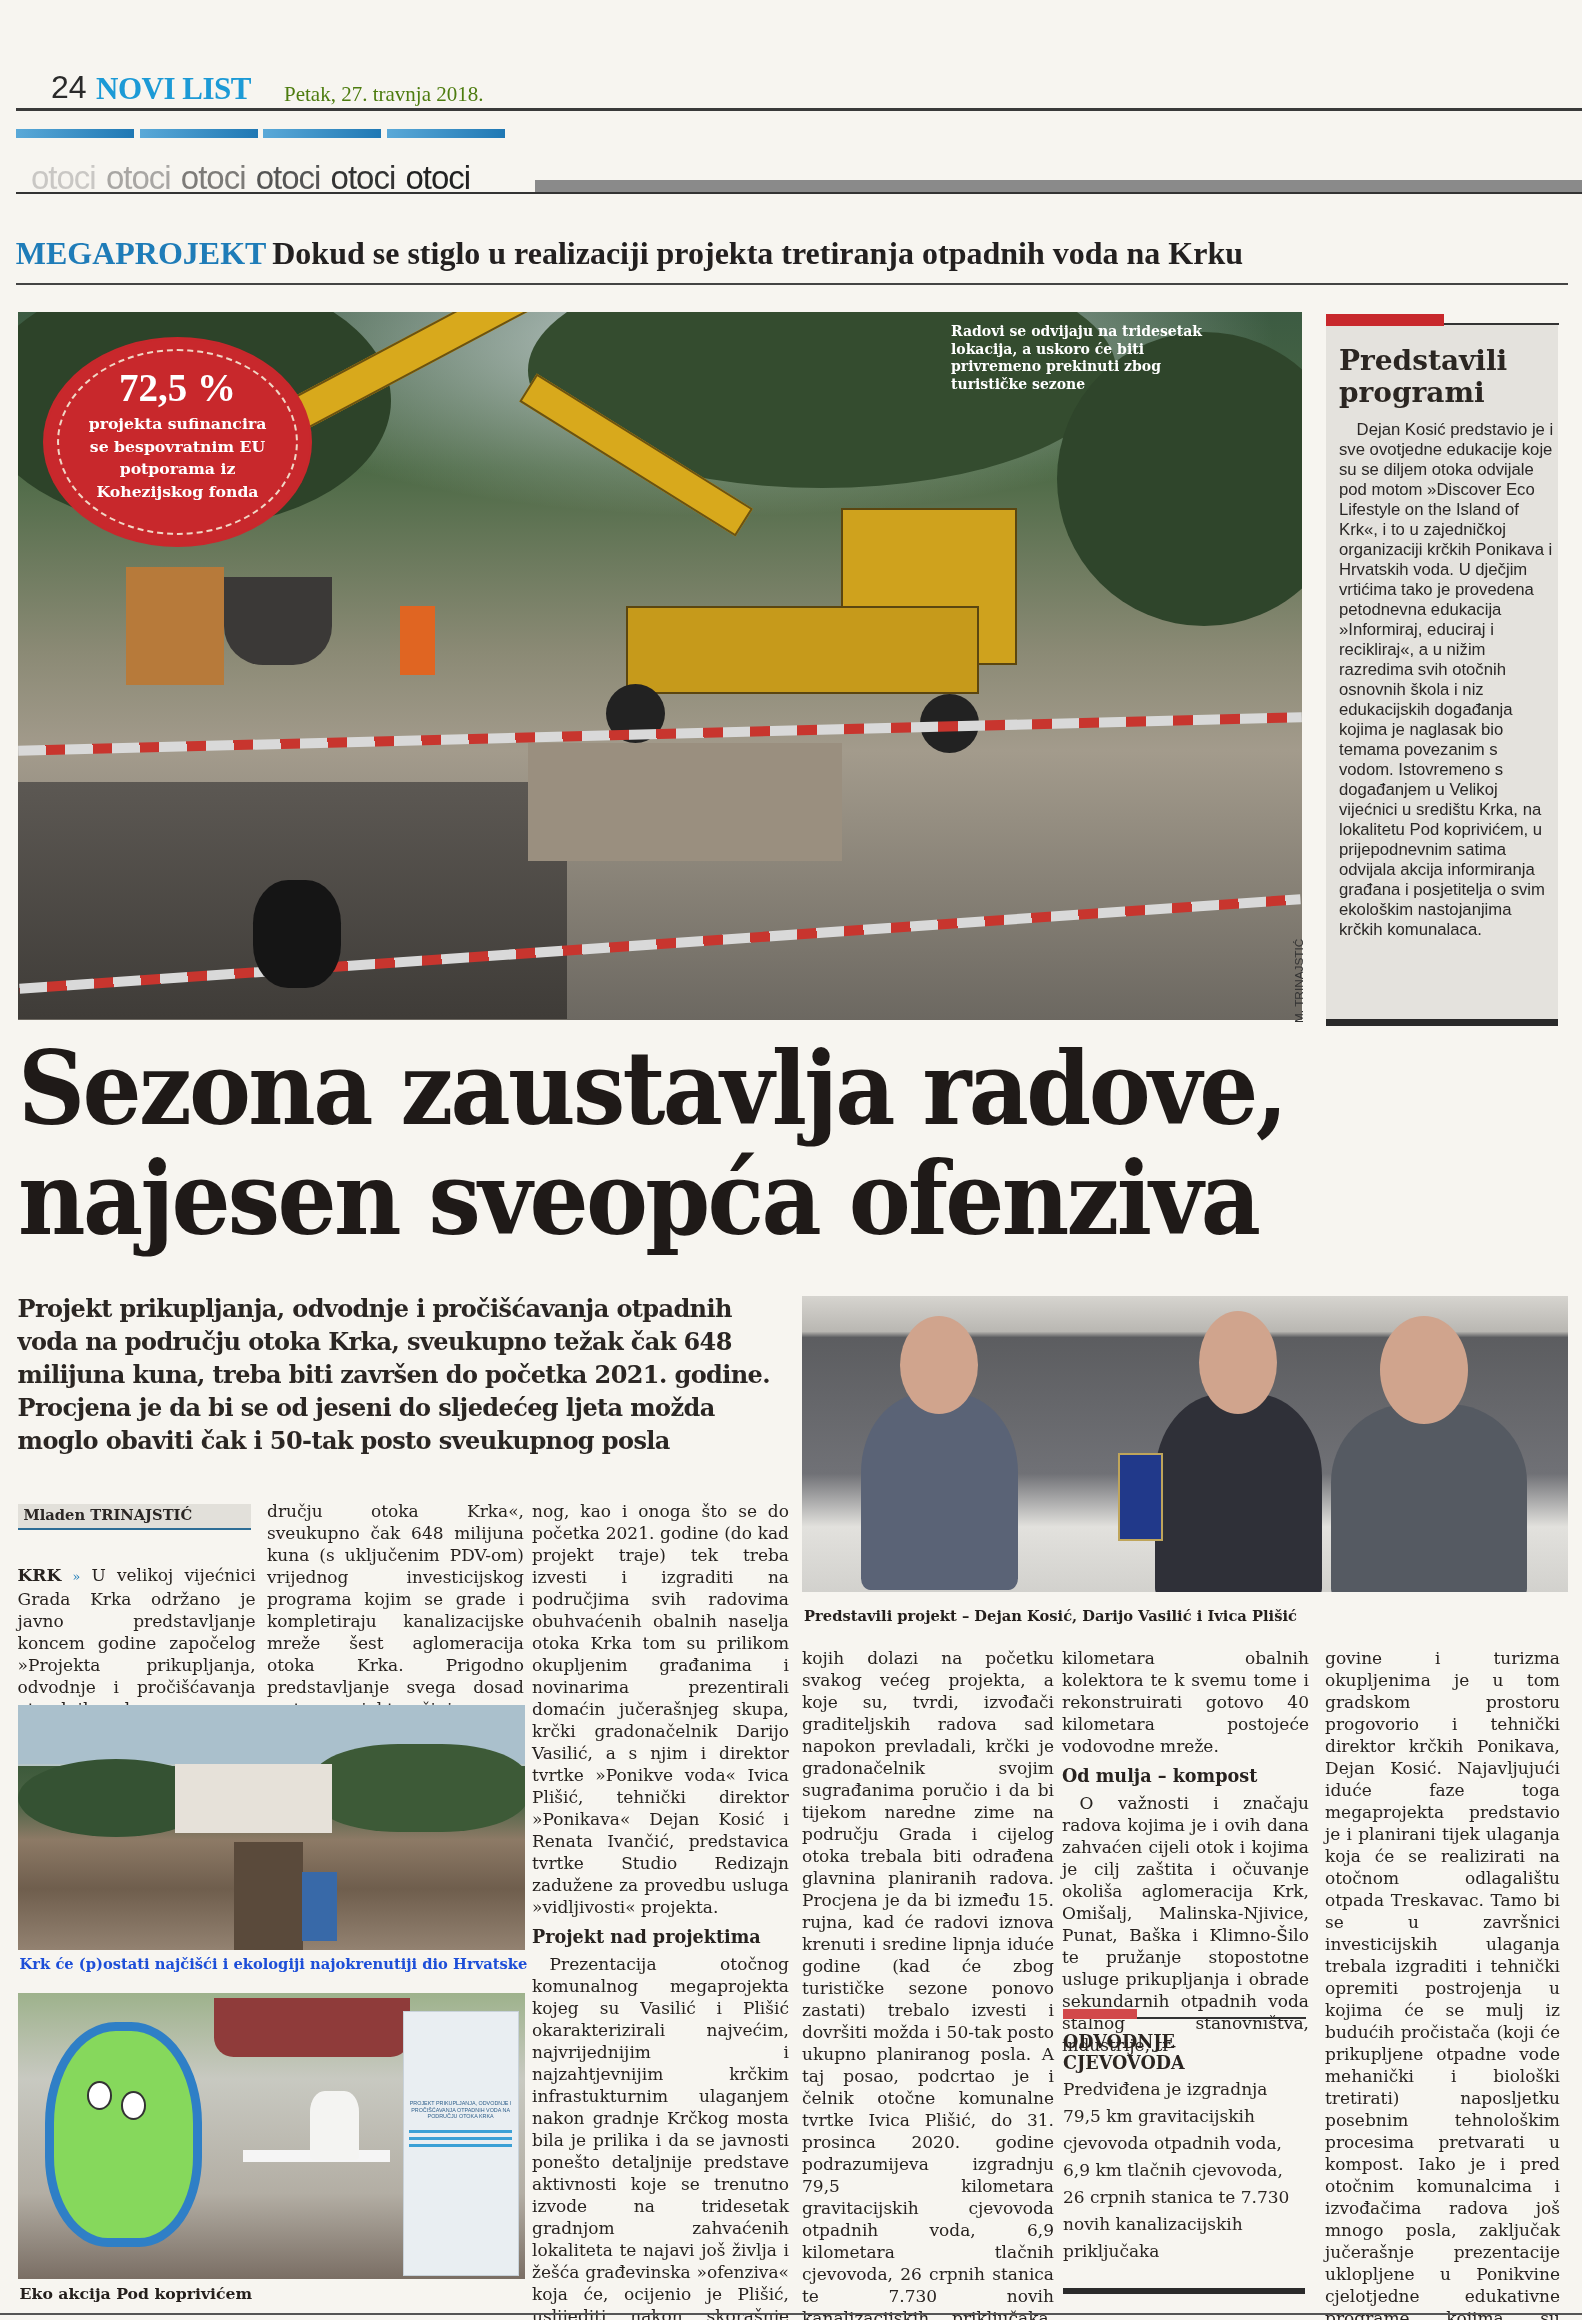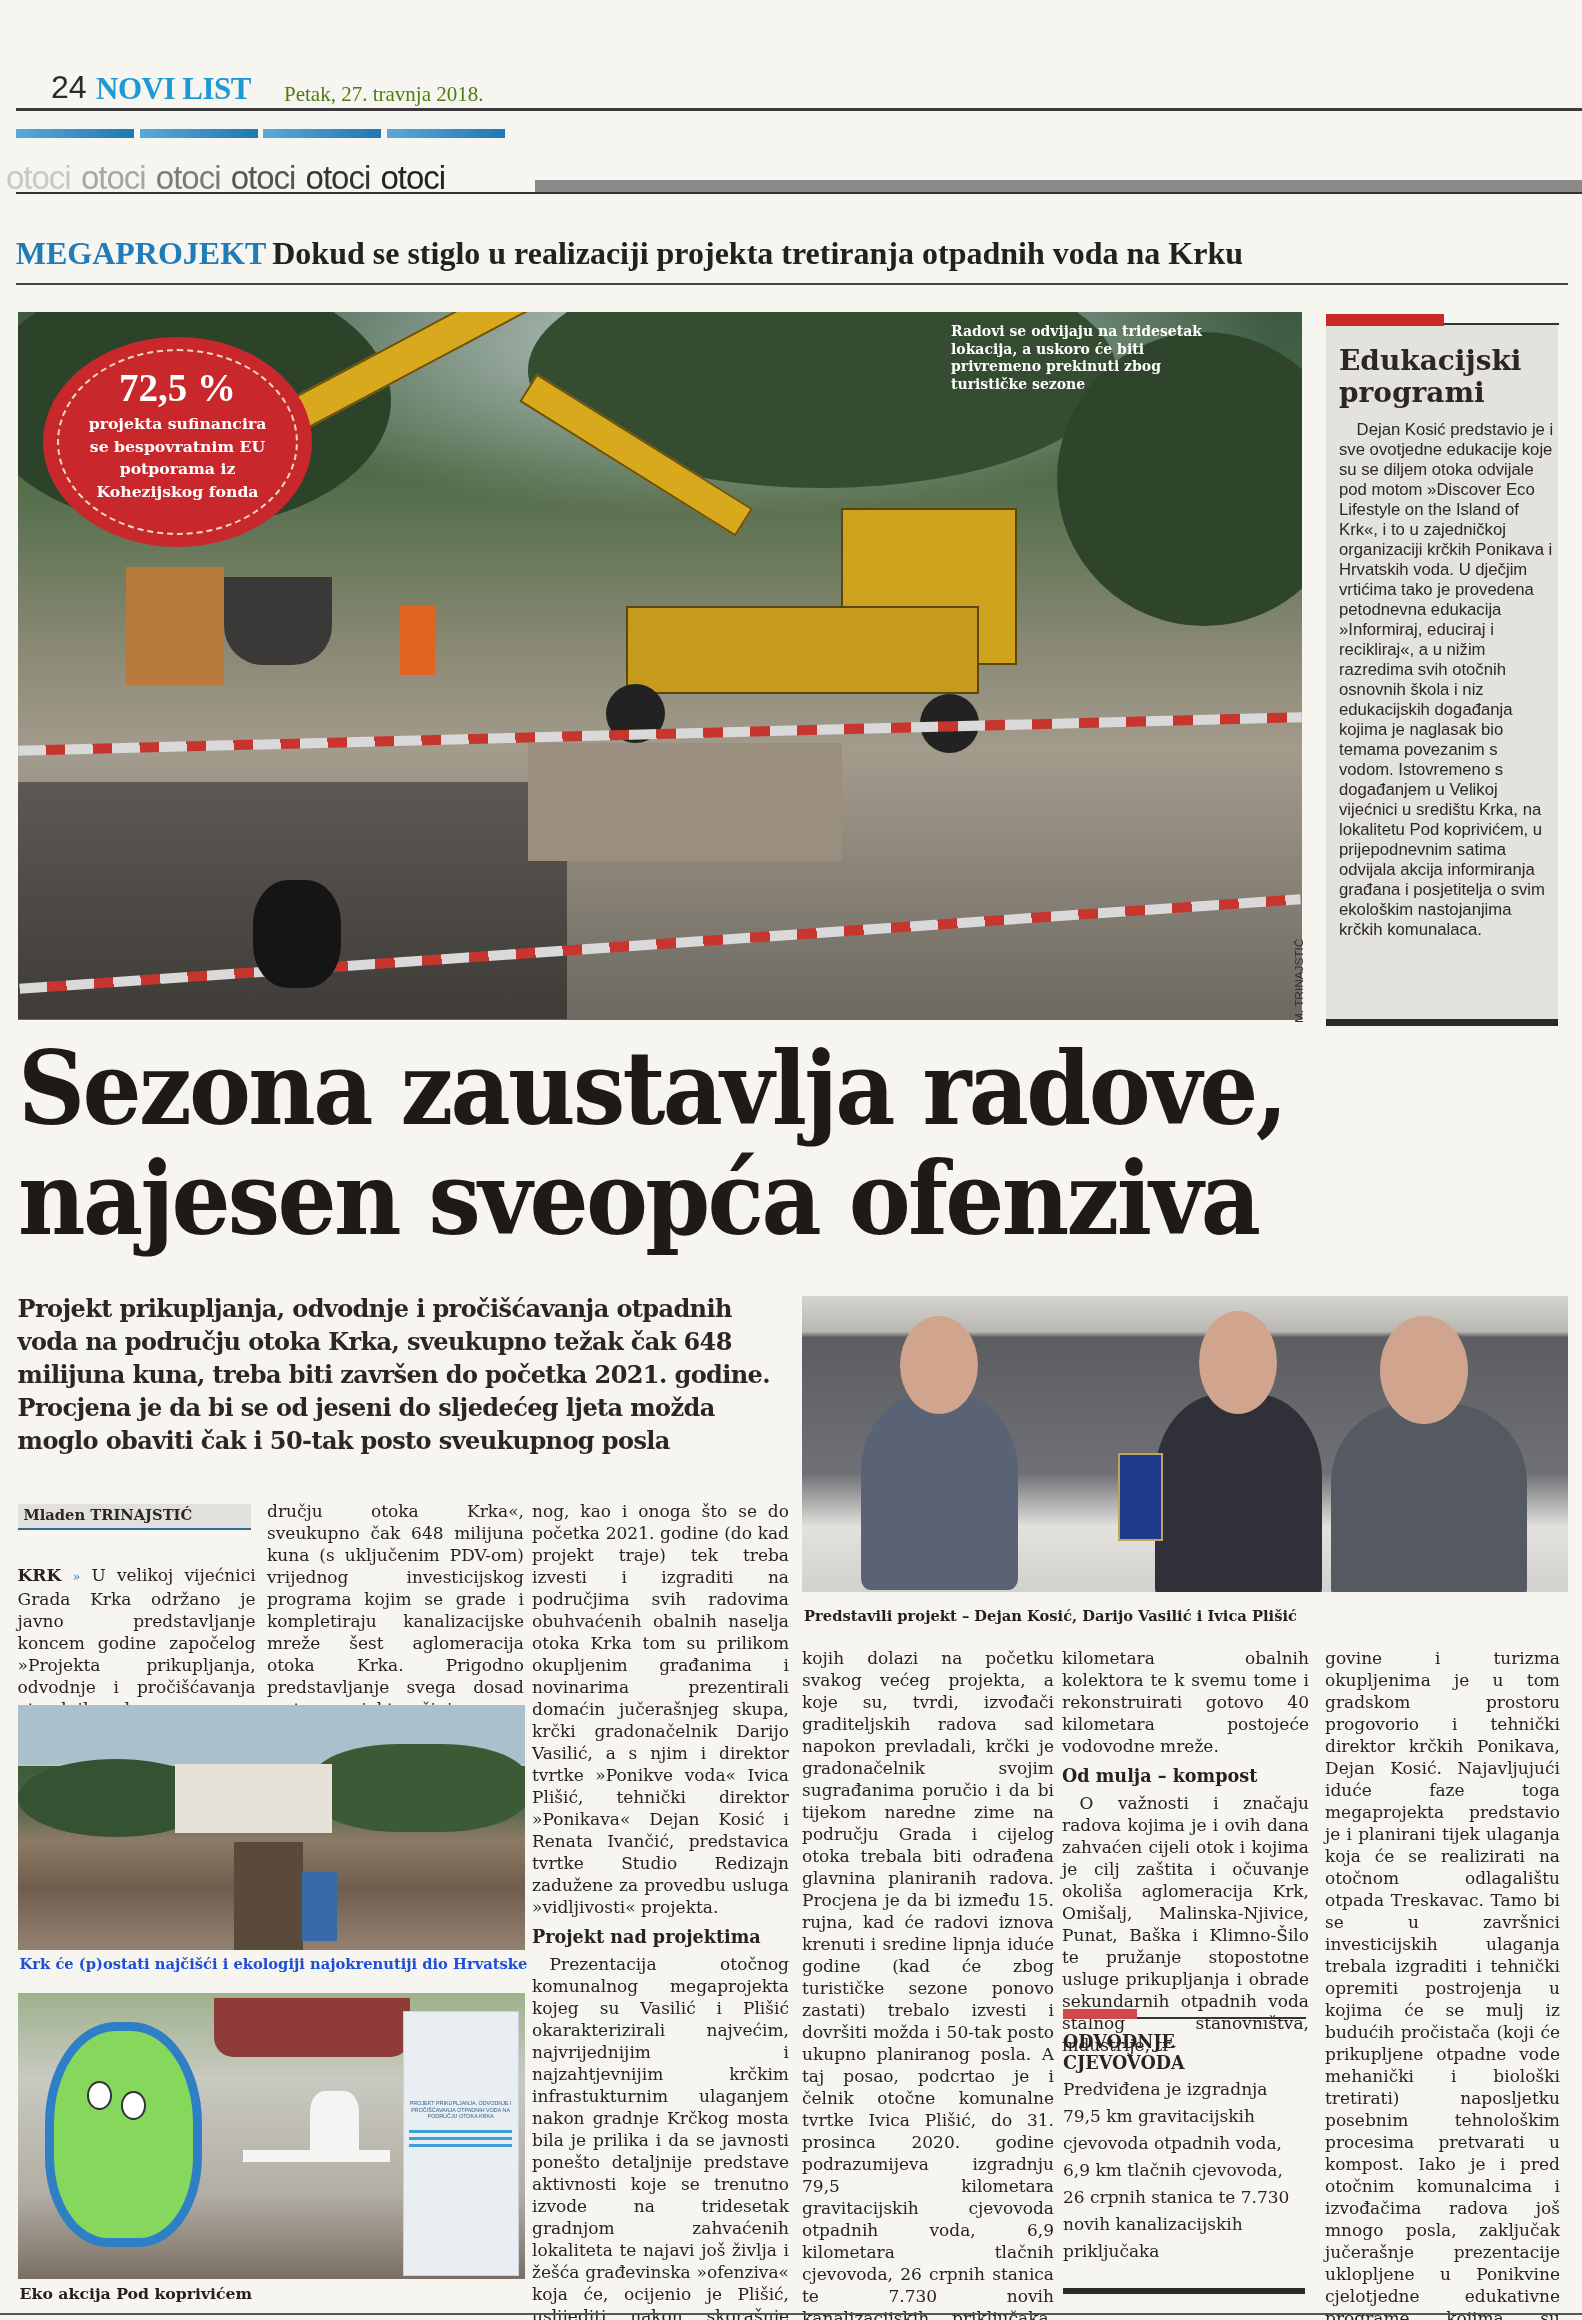--- a/index.html
+++ b/index.html
@@ -10,21 +10,21 @@
   .abs { position: absolute; }
 
   
   .page-num { left: 51px; top: 69px; font-family: "Liberation Sans", sans-serif; font-size: 32px; color: #2a2a2a; text-align: center; }
   .paper-name { left: 96px; top: 71px; font-family: "Liberation Serif", serif; font-weight: bold; font-size: 31px; color: #1c9ad6; letter-spacing: -0.5px; }
   .issue-date { left: 284px; top: 82px; font-family: Liberation Serif, serif; font-size: 21px; color: #4d7c0f; }
   .mast-rule { left: 15.7px; top: 108px; width: 1567px; height: 2.9px; background: #3a3a3a; }
 
   .blue-bars { left: 15.7px; top: 129px; display: flex; gap: 5.9px; }
   .blue-bars span { display: block; width: 118px; height: 8.8px; background: linear-gradient(90deg,#5aa9d8,#1f78b4); }
-  .section-tag { left: 6px; top: 159px; font-family: "Liberation Sans", sans-serif; font-size: 33px; letter-spacing: -1px; }
+  .section-tag { left: 31px; top: 159px; font-family: "Liberation Sans", sans-serif; font-size: 33px; letter-spacing: -1px; }
   .section-tag span { margin-right: 2px; }
   .section-rule { left: 15.7px; top: 192px; width: 1567px; height: 2px; background: #333; }
   .section-grey { left: 535px; top: 180px; width: 1048px; height: 11.8px; background: #8a8a8a; }
 
   .kicker { left: 15.7px; top: 235px; font-family: "Liberation Serif", serif; font-weight: bold; font-size: 32px; white-space: nowrap; }
   .kicker .k1 { color: #1f7cb8; }
   .kicker .k2 { color: #232020; margin-left: 5.9px; }
   .kicker-rule { left: 15.7px; top: 283px; width: 1552px; height: 2px; background: #444; }
 
   
@@ -167,21 +167,21 @@
   <div class="badge-ring"></div>
   <div class="badge-pct">72,5 %</div>
   <div class="badge-text">projekta sufinancira se bespovratnim EU potporama iz Kohezijskog fonda</div>
 </div>
 
 <div class="abs photo-caption-overlay">Radovi se odvijaju na tridesetak lokacija, a uskoro će biti privremeno prekinuti zbog turističke sezone</div>
 
 <div class="abs side-box"></div>
 <div class="abs side-redbar"></div>
 <div class="abs side-topline"></div>
-<div class="abs side-title">Edukacijski programi</div>
+<div class="abs side-title">Predstavili programi</div>
 <div class="abs side-text" style="text-indent:17.6px;">Dejan Kosić predstavio je i sve ovotjedne edukacije koje su se diljem otoka odvijale pod motom »Discover Eco Lifestyle on the Island of Krk«, i to u zajedničkoj organizaciji krčkih Ponikava i Hrvatskih voda. U dječjim vrtićima tako je provedena petodnevna edukacija »Informiraj, educiraj i recikliraj«, a u nižim razredima svih otočnih osnovnih škola i niz edukacijskih događanja kojima je naglasak bio temama povezanim s vodom. Istovremeno s događanjem u Velikoj vijećnici u središtu Krka, na lokalitetu Pod koprivićem, u prijepodnevnim satima odvijala akcija informiranja građana i posjetitelja o svim ekološkim nastojanjima krčkih komunalaca.</div>
 <div class="abs side-bottom"></div>
 <div class="abs credit" style="top:1023px;left:1292px;">M. TRINAJSTIĆ</div>
 
 <div class="abs headline">
   <div>Sezona zaustavlja radove,</div>
   <div>najesen sveopća ofenziva</div>
 </div>
 
 <div class="abs lead">Projekt prikupljanja, odvodnje i pročišćavanja otpadnih voda na području otoka Krka, sveukupno težak čak 648 milijuna kuna, treba biti završen do početka 2021. godine. Procjena je da bi se od jeseni do sljedećeg ljeta možda moglo obaviti čak i 50-tak posto sveukupnog posla</div>

